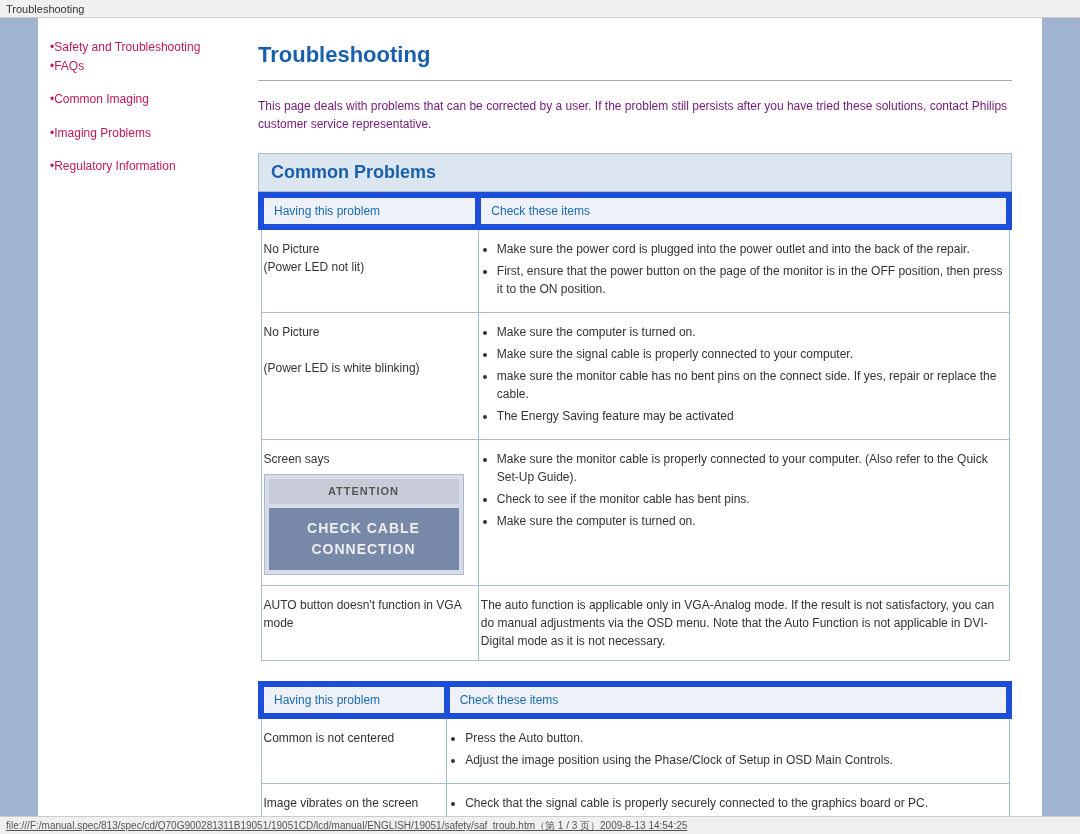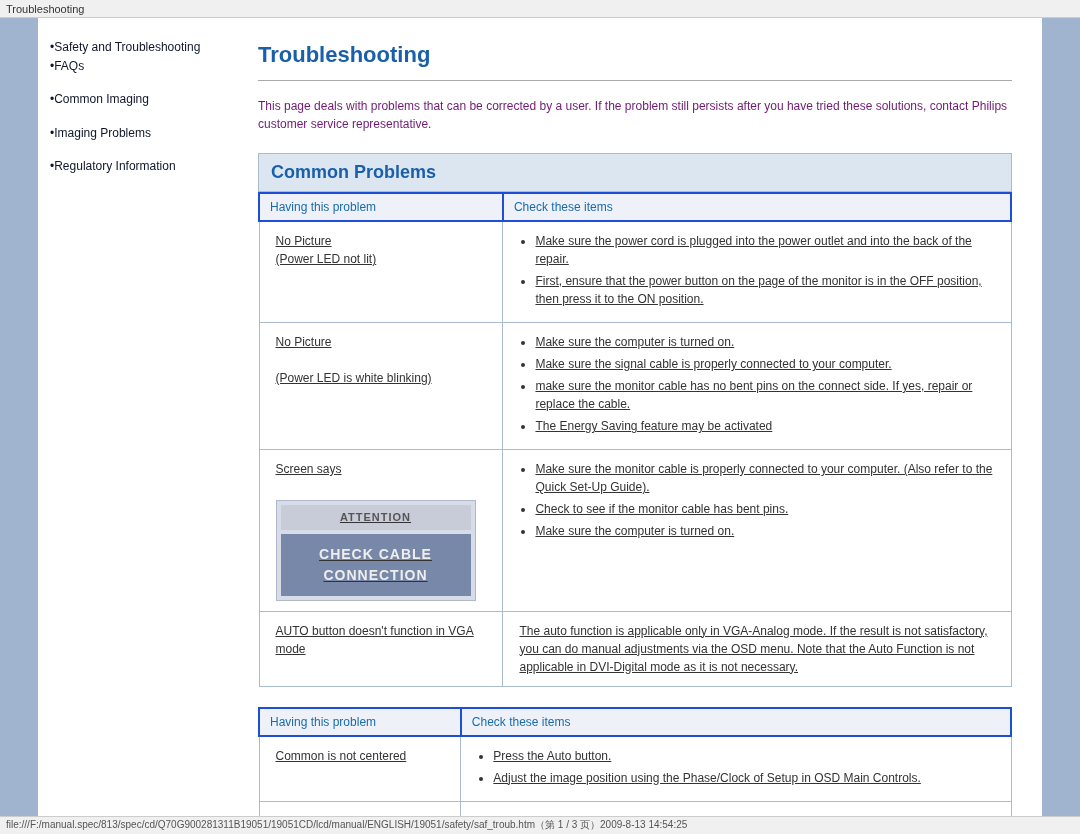--- a/index.html
+++ b/index.html
@@ -34,21 +34,21 @@
       flex-shrink: 0;
     }
     .sidebar {
       width: 190px;
       background: white;
       padding: 20px 12px;
       flex-shrink: 0;
       font-size: 12px;
     }
     .sidebar a {
-      color: #0f172a;
+      color: #be185d;
       text-decoration: none;
       display: block;
       line-height: 1.6;
     }
     .sidebar .section {
       margin-bottom: 14px;
     }
     .content-area {
       flex: 1;
       background: white;
@@ -87,47 +87,46 @@
       margin-bottom: 0;
     }
     .problems-table {
       width: 100%;
       border-collapse: collapse;
       border: 1px solid #aabbd0;
       margin-bottom: 20px;
     }
     .problems-table th {
       background: #eef2f8;
-      border: 2px solid #1d4ed8;
+      border: 6px solid #1d4ed8;
       padding: 6px 10px;
       color: #1a6aad;
       font-weight: normal;
       font-size: 12px;
       text-align: left;
     }
     .problems-table td {
       border: 1px solid #aabbd0;
-      padding: 10px 16px;
+      padding: 10px 2px;
       vertical-align: top;
       font-size: 12px;
       color: #333;
       line-height: 1.5;
-      text-decoration: underline;
     }
     .problems-table td ul {
       margin-left: 16px;
     }
     .problems-table td ul li {
       margin-bottom: 4px;
     }
     .attention-box {
       background: #d8dce8;
       border: 1px solid #b0b8cc;
       padding: 4px;
-      margin-top: 22px;
+      margin-top: 6px;
       width: 200px;
     }
     .attention-header {
       background: #c8ccd8;
       text-align: center;
       padding: 4px 8px;
       font-size: 11px;
       font-weight: bold;
       color: #555;
       letter-spacing: 1px;
@@ -143,21 +142,22 @@
       letter-spacing: 1px;
     }
     .status-bar {
       background: #f0f0f0;
       border-top: 1px solid #ccc;
       padding: 2px 6px;
       font-size: 10px;
       color: #555;
       height: 18px;
       display: flex;
-      align-items: flex-end;
+      align-items: flex-start;
+      text-decoration: underline;
     }
   </style>
 </head>
 <body>
 
 <div class="title-bar">
   <span>Troubleshooting</span>
 </div>
 
 <div class="main-container">

